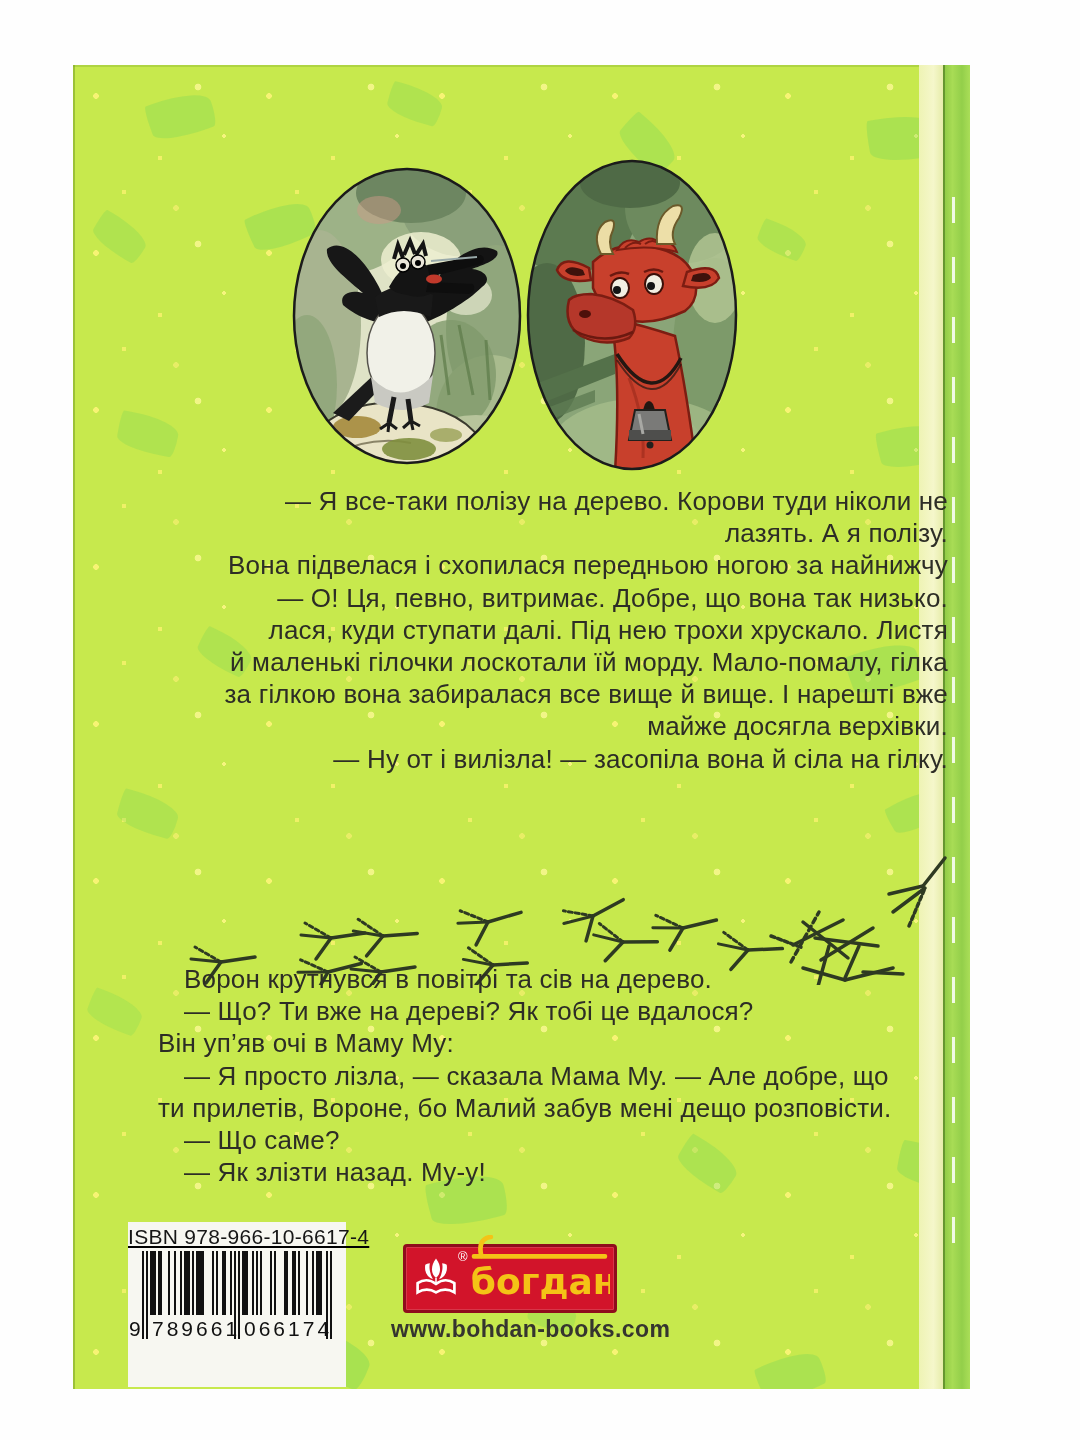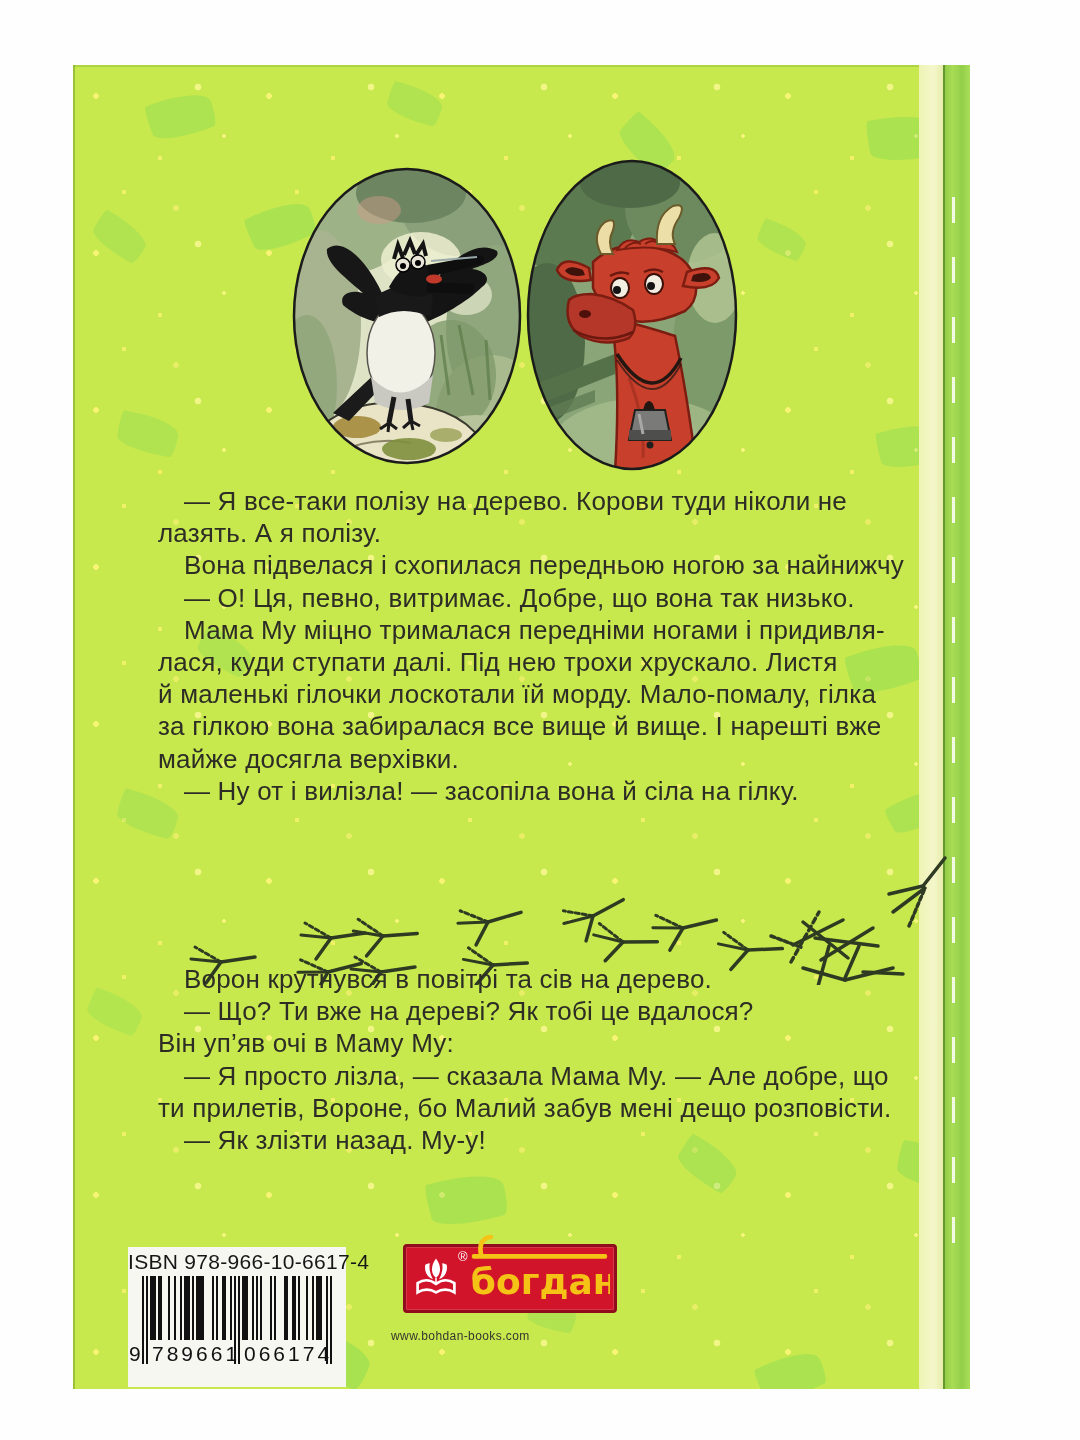--- a/index.html
+++ b/index.html
@@ -32,37 +32,37 @@
     box-shadow:inset 2px 0 0 rgba(60,100,25,.5);}
   .strip-green::after{content:"";position:absolute;left:9px;top:10%;width:3px;height:80%;
     background:repeating-linear-gradient(to bottom,rgba(255,255,255,.85) 0 26px,rgba(255,255,255,0) 26px 60px);}
   
   .oval{position:absolute;}
   
   .story{position:absolute;color:#2d2d26;font-size:26px;line-height:32.2px;letter-spacing:.2px;}
   .text-line{white-space:nowrap;}
   .text-line.indent{padding-left:26px;}
   
-  .isbn-box{position:absolute;left:55px;bottom:2px;width:218px;height:140px;
-    background:#f7f7f1;text-align:center;}
+  .isbn-box{position:absolute;left:55px;bottom:2px;width:218px;height:165px;
+    background:#f7f7f1;text-align:center;text-decoration:underline;}
   .isbn-label{font-size:21px;color:#161616;letter-spacing:.3px;padding-top:3px;white-space:nowrap;}
   .barcode-wrap{position:relative;width:190px;height:94px;margin:2px auto 0;}
   .bc-digits{position:absolute;top:66px;left:0;width:100%;height:26px;font-size:21px;color:#111;}
   .bc-d-left{position:absolute;left:-13px;top:0;}
   .bc-d-mid{position:absolute;left:10px;top:0;width:82px;letter-spacing:3px;text-align:left;}
   .bc-d-right{position:absolute;left:102px;top:0;width:82px;letter-spacing:3px;text-align:right;}
   
   .logo-box{position:absolute;left:330px;bottom:76px;width:208px;height:63px;
     background:#d2142a;border:3px solid #8f0d1c;border-radius:4px;
     box-shadow:inset 0 0 0 1px rgba(255,255,255,.15);}
   .logo-icon{position:absolute;left:7px;top:7px;width:46px;height:46px;}
   .logo-reg{position:absolute;left:52px;top:2px;color:#fff;font-size:13px;}
   .logo-word{position:absolute;left:62px;top:-12px;width:142px;height:72px;}
-  .website{position:absolute;left:318px;bottom:46px;width:240px;text-align:left;
-    font-size:12px;font-weight:normal;color:#35352f;letter-spacing:.4px;white-space:nowrap;}
+  .website{position:absolute;left:318px;bottom:46px;width:240px;text-align:center;
+    font-size:23px;font-weight:bold;color:#35352f;letter-spacing:.4px;white-space:nowrap;}
 </style>
 </head>
 <body>
 
 <div class="sheet">
   <div class="cover">
 
     <div id="leaf-layer" style="position:absolute;inset:0;overflow:hidden;">
         <div class="leaf" style="left: 75px; top: 30px; width: 66px; height: 41.8px; transform: rotate(-20deg); opacity: 0.45;"></div>
         <div class="leaf" style="left: 315px; top: 22px; width: 54px; height: 34.2px; transform: rotate(15deg); opacity: 0.4;"></div>
@@ -190,26 +190,25 @@
         <path d="M92,202 Q128,258 156,206" stroke="#241712" stroke-width="2" fill="none" opacity=".7"></path>
         <path d="M120,246 q4,-6 8,0 l2,6 l-12,0 Z" fill="#241712"></path>
         <path d="M110,252 L140,252 L146,282 L104,282 Z" fill="#7a7a78" stroke="#22201d" stroke-width="2"></path>
         <path d="M104,272 L146,272 L146,282 L104,282 Z" fill="#4e4e4c"></path>
         <path d="M114,256 L118,276" stroke="#a8a8a4" stroke-width="3"></path>
         <circle cx="125" cy="287" r="3.5" fill="#22201d"></circle>
       </g>
       <ellipse cx="107" cy="157" rx="104" ry="154" fill="none" stroke="#1b1b1b" stroke-width="2.5"></ellipse>
     </svg>
 
-    <div class="story" style="left:85px;top:420px;width:790px;">
+    <div class="story" style="left:85px;top:420px;width:790px;text-align:right;">
         <div class="text-line indent">— Я все-таки полізу на дерево. Корови туди ніколи не</div>
         <div class="text-line">лазять. А я полізу.</div>
         <div class="text-line indent">Вона підвелася і схопилася передньою ногою за найнижчу</div>
         <div class="text-line indent">— О! Ця, певно, витримає. Добре, що вона так низько.</div>
-        <div class="text-line indent">Мама Му міцно трималася передніми ногами і придивля-</div>
         <div class="text-line">лася, куди ступати далі. Під нею трохи хрускало. Листя</div>
         <div class="text-line">й маленькі гілочки лоскотали їй морду. Мало-помалу, гілка</div>
         <div class="text-line">за гілкою вона забиралася все вище й вище. І нарешті вже</div>
         <div class="text-line">майже досягла верхівки.</div>
         <div class="text-line indent">— Ну от і вилізла! — засопіла вона й сіла на гілку.</div>
       </div>
 
     <svg style="position:absolute;left:30px;top:785px;" width="850" height="135" viewBox="0 0 850 135">
       <defs>
         <g id="trk" stroke="#2e3a22" fill="none" stroke-linecap="round">
@@ -253,20 +252,21 @@
           <path d="M806,76 L822,38" stroke-dasharray="4 3"></path>
       </g>
     </svg>
 
     <div class="story" style="left:85px;top:898px;width:800px;">
         <div class="text-line indent">Ворон крутнувся в повітрі та сів на дерево.</div>
         <div class="text-line indent">— Що? Ти вже на дереві? Як тобі це вдалося?</div>
         <div class="text-line">Він уп’яв очі в Маму Му:</div>
         <div class="text-line indent">— Я просто лізла, — сказала Мама Му. — Але добре, що</div>
         <div class="text-line">ти прилетів, Вороне, бо Малий забув мені дещо розповісти.</div>
+        <div class="text-line indent">— Що саме?</div>
         <div class="text-line indent">— Як злізти назад. Му-у!</div>
       </div>
 
     <div class="isbn-box">
       <div class="isbn-label">ISBN 978-966-10-6617-4</div>
       <div class="barcode-wrap">
         <svg id="barcode-svg" width="190" height="92" viewBox="0 0 190 92">
             <rect x="0" y="0" width="2" height="88" fill="#111"></rect>
             <rect x="4" y="0" width="2" height="88" fill="#111"></rect>
             <rect x="8" y="0" width="2" height="64" fill="#111"></rect>

